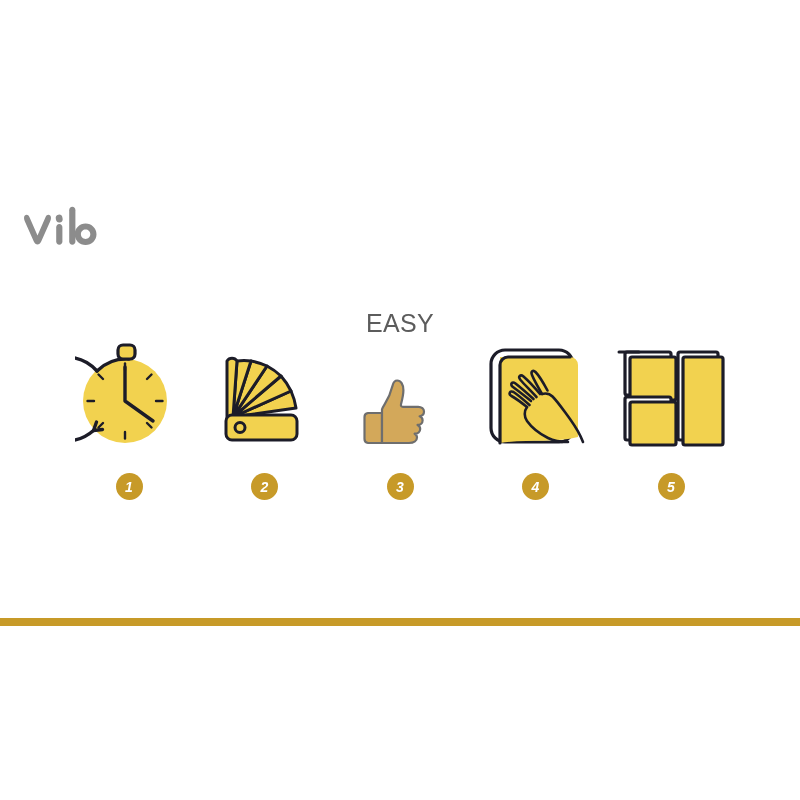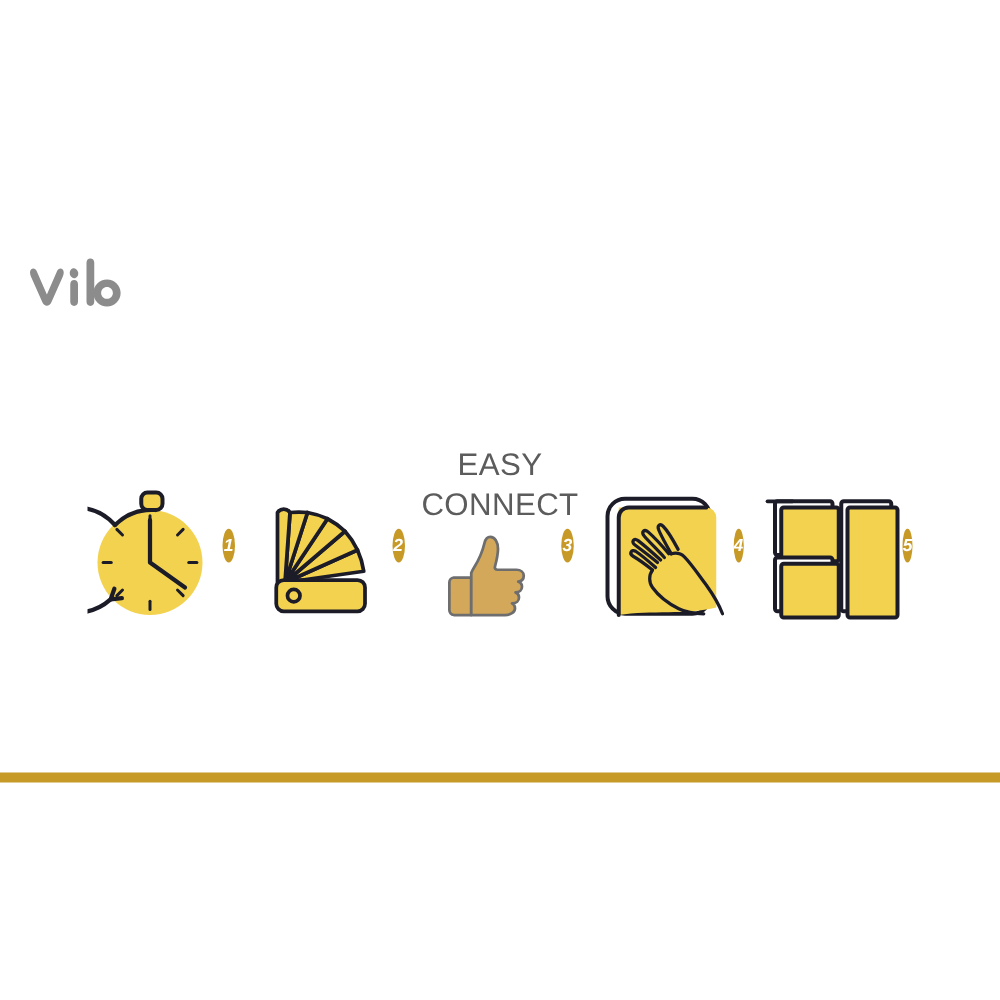--- a/index.html
+++ b/index.html
@@ -39,20 +39,21 @@
     width: 660px;
     height: 200px;
     display: flex;
     align-items: flex-end;
     justify-content: space-between;
   }
   .step {
     position: relative;
     width: 118px;
     display: flex;
+    flex-direction: column;
     align-items: center;
     justify-content: flex-end;
   }
   .step-art {
     position: relative;
     width: 118px;
     height: 150px;
     display: flex;
     align-items: flex-end;
     justify-content: center;
@@ -176,21 +177,20 @@
             <circle cx="29" cy="88.5" r="5" fill="#f2d24f"></circle>
           </g>
         </svg>
       </div>
       <div class="badge">2</div>
     </div>
 
     <div class="step">
       <div class="easy-connect">
         <span>EASY</span>
-        <span>CONNECT</span>
       </div>
       <div class="step-art">
         <svg width="108" height="78" viewBox="0 0 108 78" aria-hidden="true">
           <g stroke="#6e6e6e" stroke-width="2.2" stroke-linejoin="round" stroke-linecap="round">
 
             <path d="M22 40 L36 40 L36 70 L22 70 A4 4 0 0 1 18.5 66 L18.5 44 A4 4 0 0 1 22 40 Z" fill="#d3a85a"></path>
 
             <path d="M36 40
                      L36 70
                      L63 70

